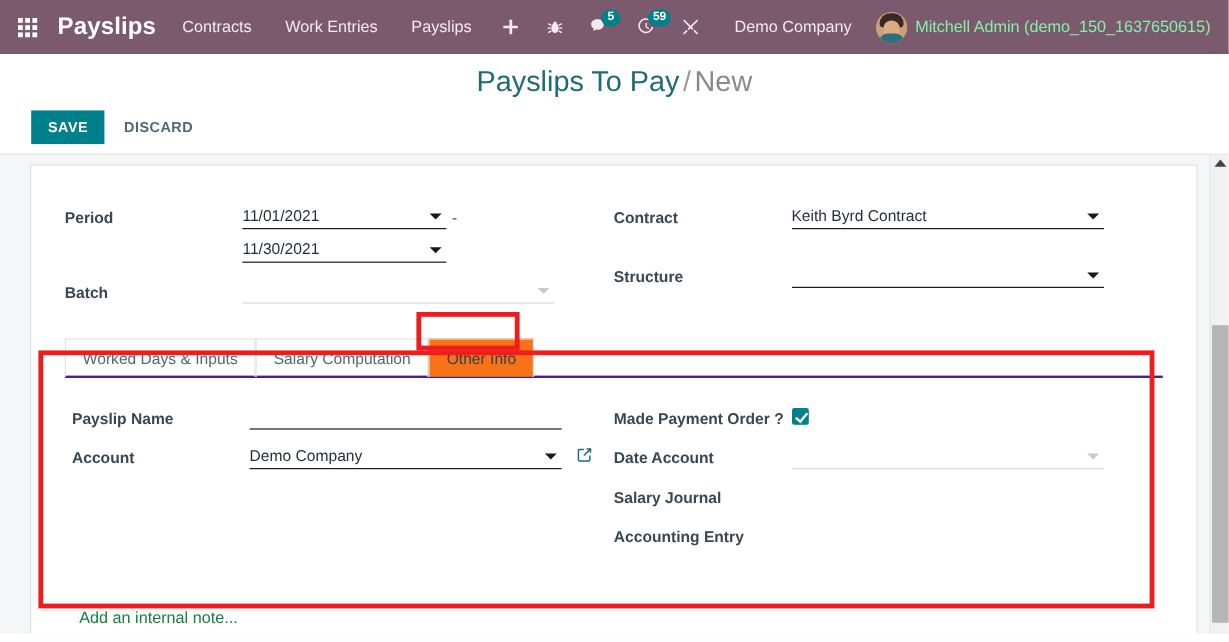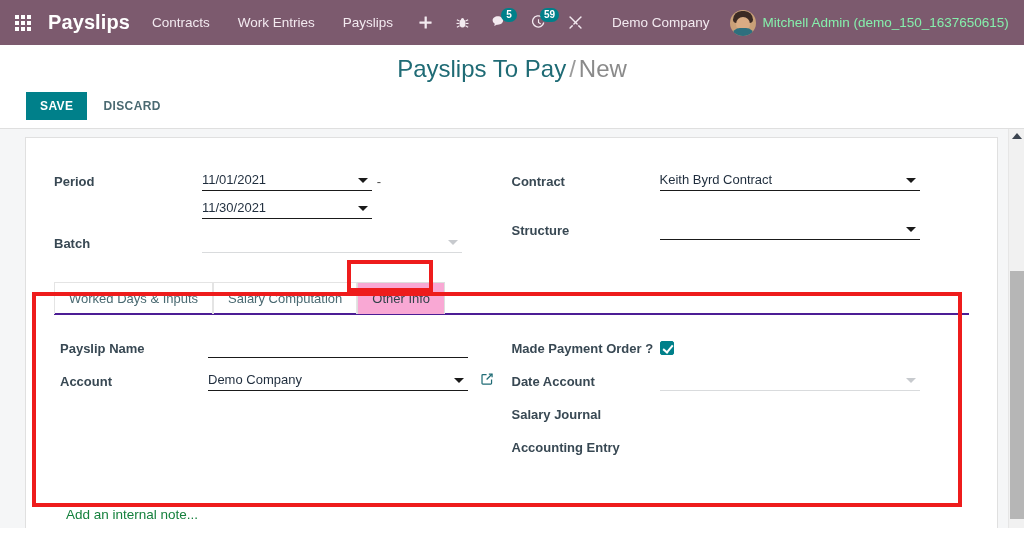--- a/index.html
+++ b/index.html
@@ -269,21 +269,21 @@
     border: 1px solid transparent;
     border-bottom: none;
     cursor: pointer;
     background: transparent;
     white-space: nowrap;
     margin-bottom: -1px;
   }
   .tab.inactive { border-color: #e4e4e4; border-bottom-color: #dededd; }
   .tab.active {
     color: #33414a;
-    background: #f9a8d4;
+    background: #f97316;
     border-color: #dededd;
     border-bottom-color: #ffffff;
   }
 
   
   .annot {
     position: absolute;
     border: 4px solid #ee1c1c;
     pointer-events: none;
     z-index: 5;

